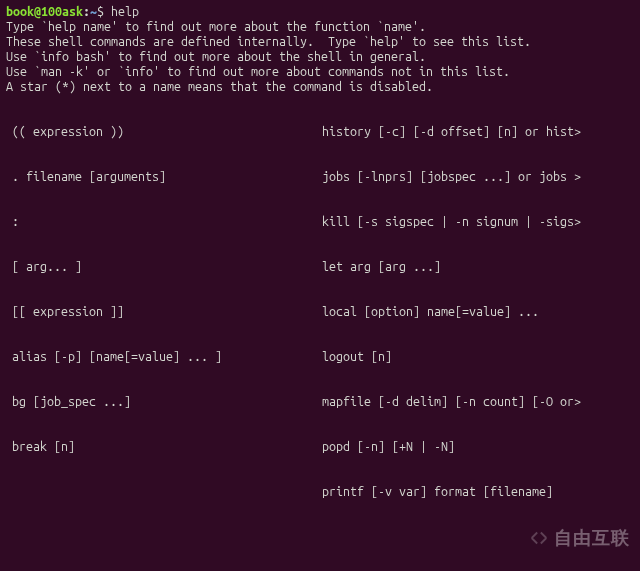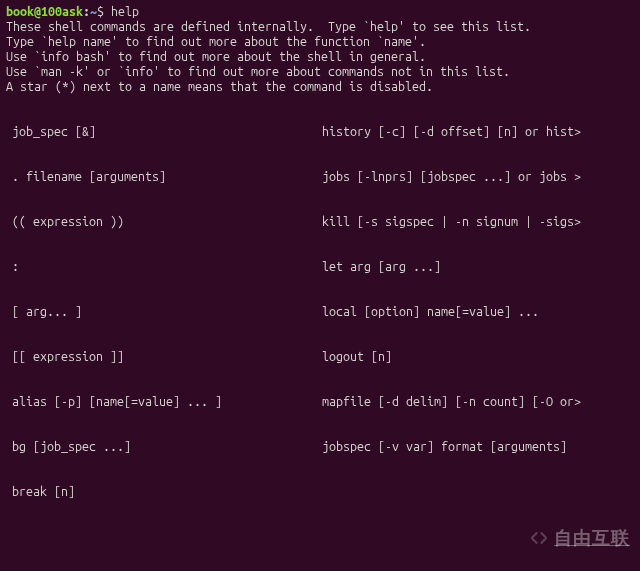--- a/index.html
+++ b/index.html
@@ -41,48 +41,46 @@
     position: absolute;
     right: 10px;
     bottom: 22px;
     color: rgba(255,255,255,0.35);
     font-family: sans-serif;
     font-size: 18px;
     font-weight: bold;
     letter-spacing: 1px;
     display: flex;
     align-items: center;
-    text-decoration: underline;
   }
   .watermark svg {
     margin-right: 4px;
     opacity: 0.5;
   }
 </style>
 </head>
 <body>
 
 <div class="terminal">
   <div class="line"><span class="prompt-user">book</span><span class="prompt-at">@</span><span class="prompt-host">100ask</span><span class="prompt-colon">:</span><span class="prompt-path">~</span><span class="prompt-dollar">$ </span><span class="cmd">help</span></div>
 
   <div>
+    <div class="line">Type `help name' to find out more about the function `name'.</div>
     <div class="line">These shell commands are defined internally.  Type `help' to see this list.</div>
-    <div class="line">Type `help name' to find out more about the function `name'.</div>
     <div class="line">Use `info bash' to find out more about the shell in general.</div>
     <div class="line">Use `man -k' or `info' to find out more about commands not in this list.</div>
     <div class="line"></div>
     <div class="line">A star (*) next to a name means that the command is disabled.</div>
     <div class="line"></div>
   </div>
 
   <div class="cols">
     <div class="col col-left">
-      <div class="line">job_spec [&amp;]</div>
+      <div class="line">(( expression ))</div>
       <div class="line">. filename [arguments]</div>
-      <div class="line">(( expression ))</div>
       <div class="line">:</div>
       <div class="line">[ arg... ]</div>
       <div class="line">[[ expression ]]</div>
       <div class="line">alias [-p] [name[=value] ... ]</div>
       <div class="line">bg [job_spec ...]</div>
       <div class="line">break [n]</div>
       
       
       
       
@@ -103,21 +101,22 @@
       
     </div>
     <div class="col col-right">
       <div class="line">history [-c] [-d offset] [n] or hist&gt;</div>
       <div class="line">jobs [-lnprs] [jobspec ...] or jobs &gt;</div>
       <div class="line">kill [-s sigspec | -n signum | -sigs&gt;</div>
       <div class="line">let arg [arg ...]</div>
       <div class="line">local [option] name[=value] ...</div>
       <div class="line">logout [n]</div>
       <div class="line">mapfile [-d delim] [-n count] [-O or&gt;</div>
-      <div class="line">jobspec [-v var] format [arguments]</div>
+      <div class="line">popd [-n] [+N | -N]</div>
+      <div class="line">printf [-v var] format [filename]</div>
       
       
       
       
       
       
       
       
       
       

